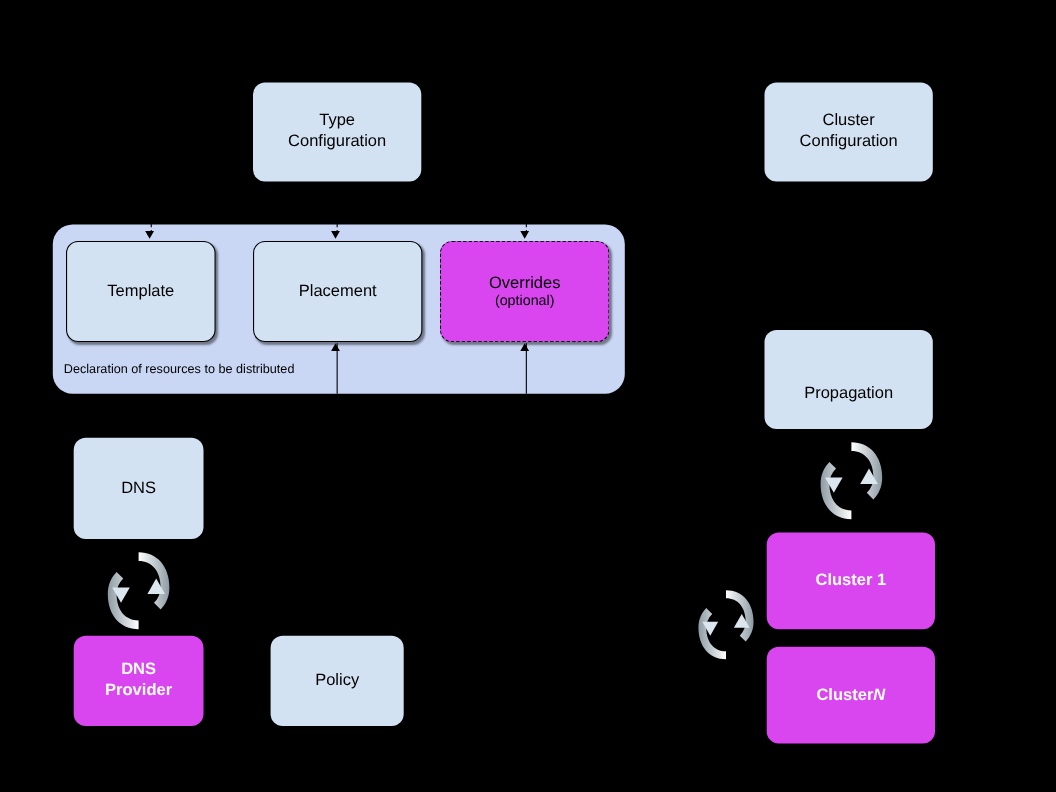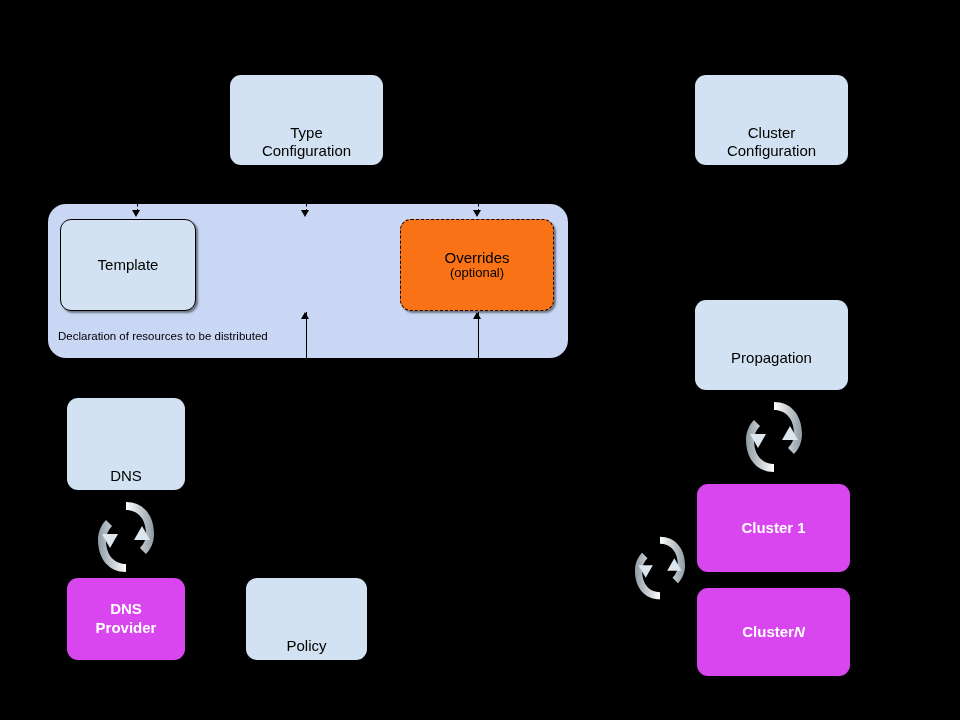--- a/index.html
+++ b/index.html
@@ -27,29 +27,29 @@
     text-align: center;
     border-radius: 11px;
     background: #d3e2f2;
     color: #000000;
     font-size: 15px;
     line-height: 1.25;
     box-shadow: 3px 3px 3px rgba(0,0,0,0.55);
     padding: 4px 6px;
     white-space: pre-line;
   }
-  .node.plain { border: none; align-items: flex-end; }
+  .node.plain { border: none; }
   .node.outlined {
     border: 1.4px solid #000000;
     background: #d3e2f2;
     box-shadow: 2px 2px 2px rgba(0,0,0,0.45);
   }
   .node.dashdot {
     border: 1.5px dashed #000000;
-    background: #f97316;
+    background: #d946ef;
     box-shadow: 2px 2px 2px rgba(0,0,0,0.45);
   }
   .node.cluster {
     background: #d946ef;
     color: #ffffff;
     font-weight: bold;
     border: none;
   }
   .node.cluster .ital { font-style: italic; }
 
@@ -127,20 +127,23 @@
 
   <div class="node plain" style="left:695px; top:75px; width:153px; height:90px;">
     <span>Cluster
 Configuration</span>
   </div>
 
   <div class="node outlined" style="left:60px; top:219px; width:136px; height:92px;">
     <span>Template</span>
   </div>
 
+  <div class="node outlined" style="left:230px; top:219px; width:154px; height:92px;">
+    <span>Placement</span>
+  </div>
 
   <div class="node dashdot" style="left:400px; top:219px; width:154px; height:92px; flex-direction:column; line-height:1.15;">
     <span>Overrides</span>
     <span style="font-size:13px;">(optional)</span>
   </div>
 
   <div class="node plain" style="left:67px; top:398px; width:118px; height:92px;">
     <span>DNS</span>
   </div>
 

